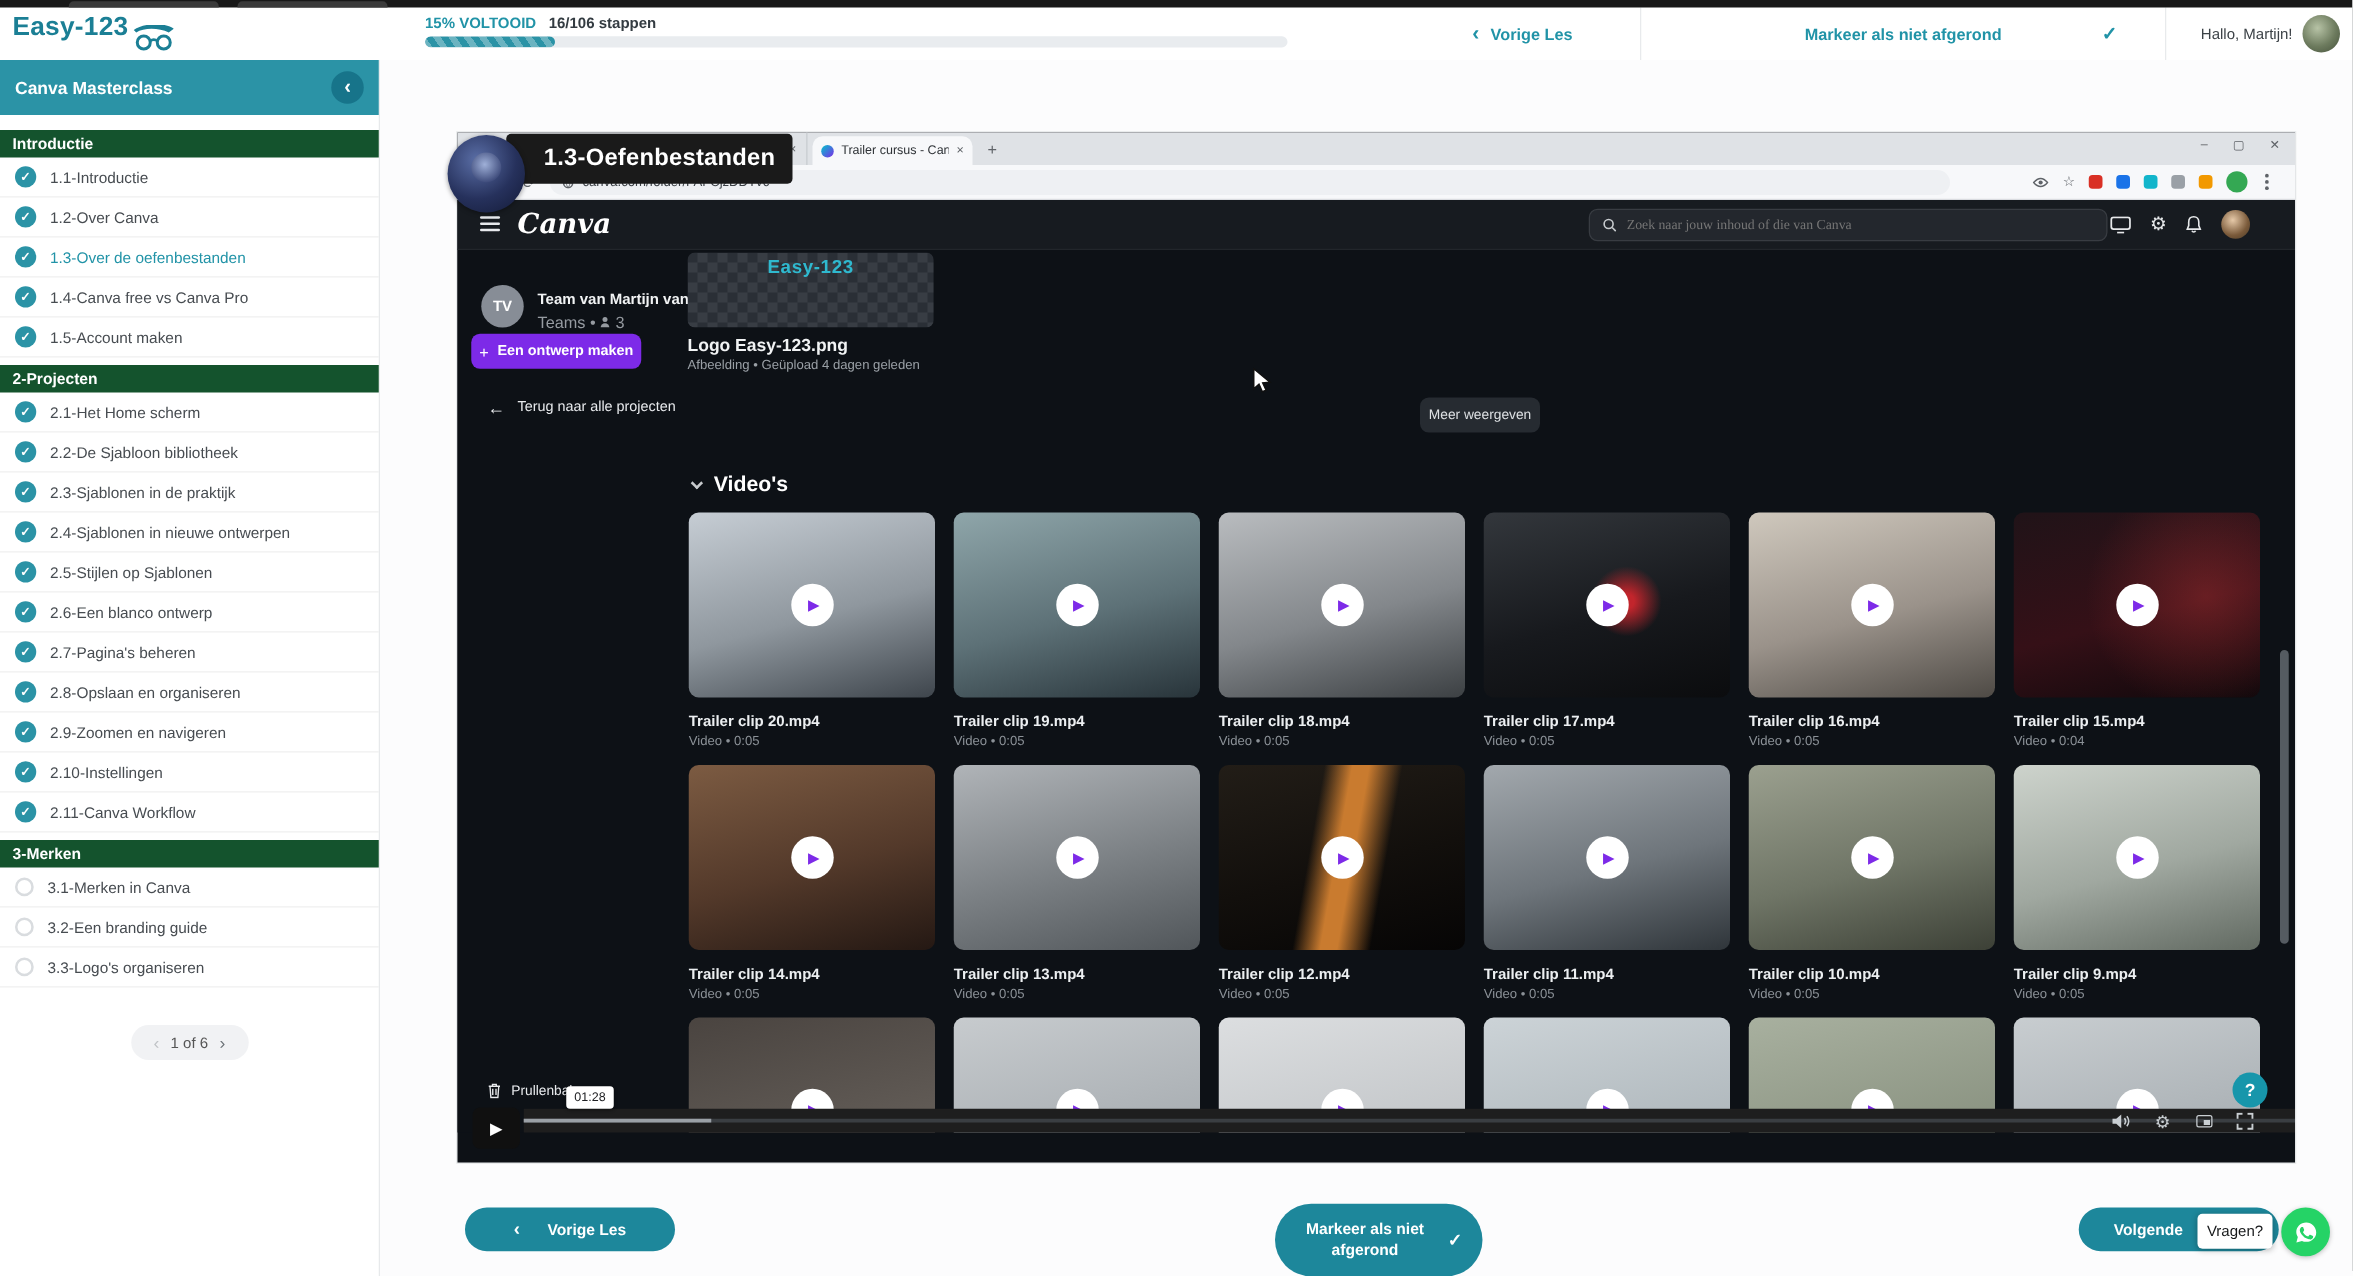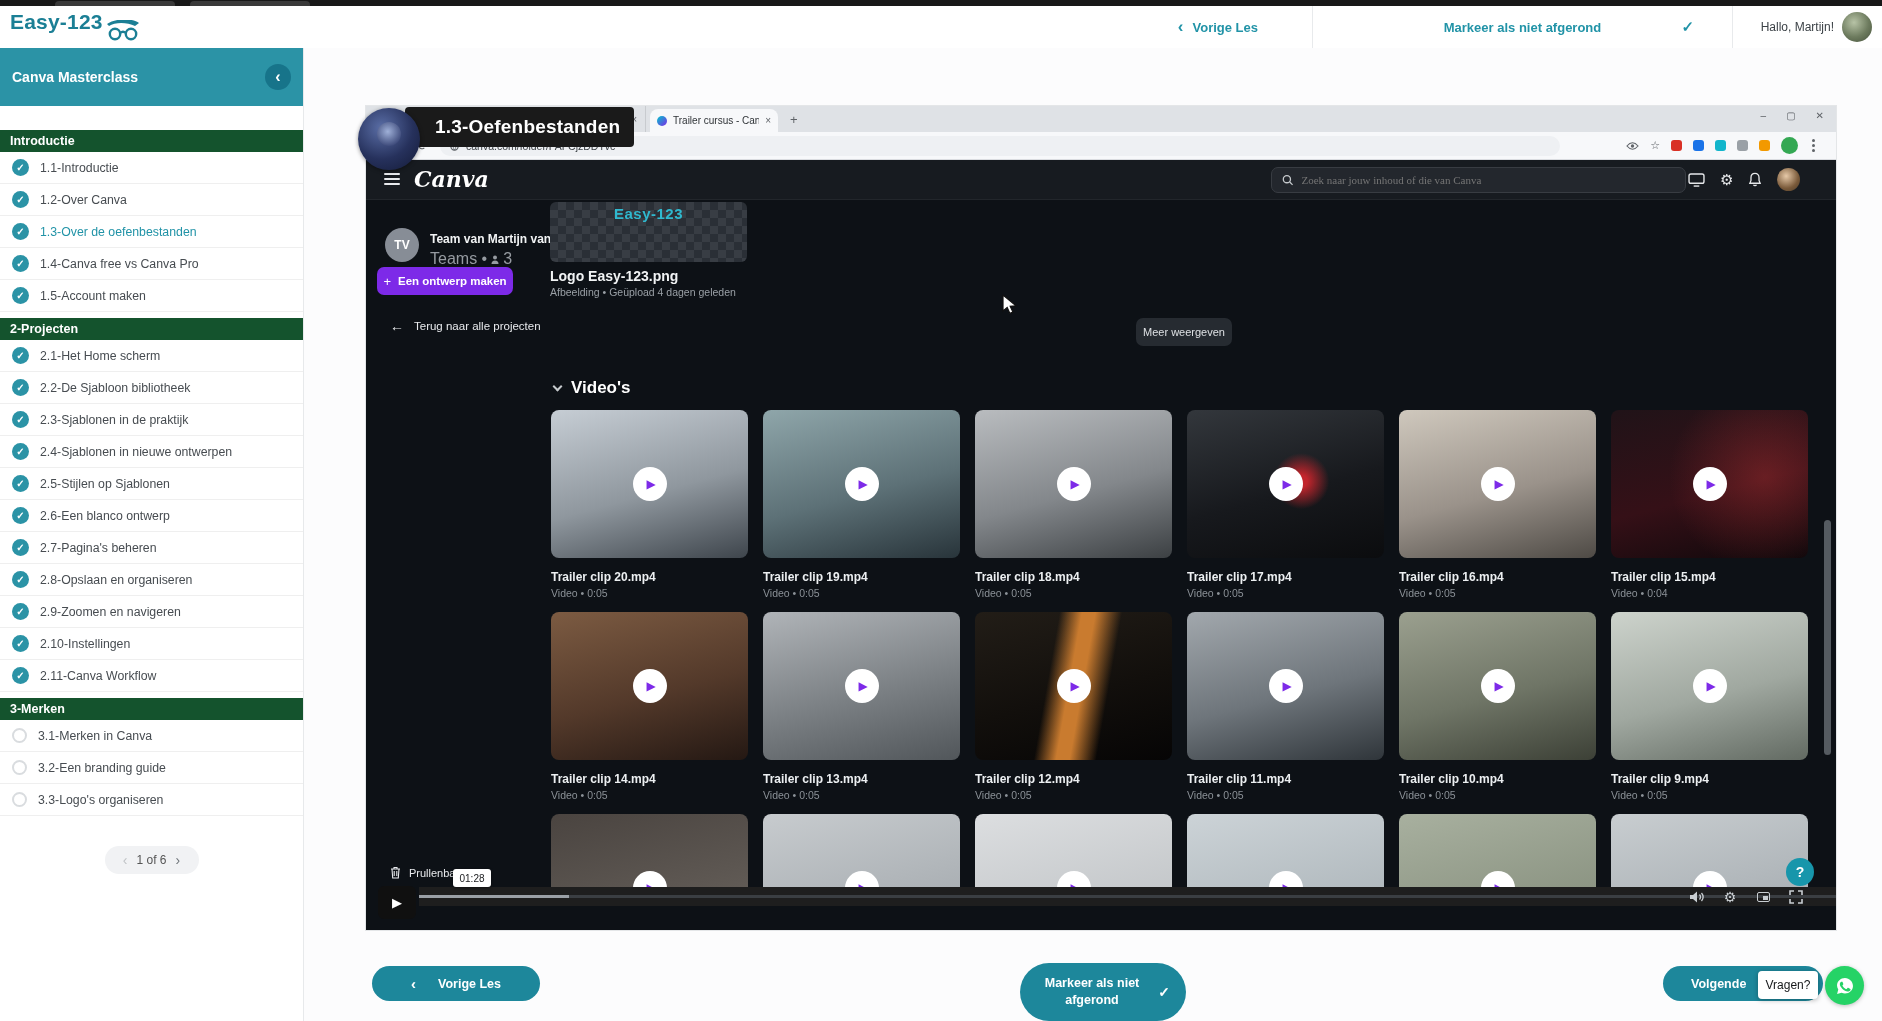--- a/index.html
+++ b/index.html
@@ -26,21 +26,21 @@
   .nav-sec { display:flex; align-items:center; font-size:13px; color:#2193a7; font-weight:600; }
   .nav-sec.prev { gap:9px; padding:0 54px; }
   .nav-sec.prev .chev { font-size:17px; font-weight:700; }
   .nav-sec.mark { width:420px; justify-content:center; border-left:1px solid #e8eaec; position:relative; }
   .nav-sec.mark .check { position:absolute; right:38px; font-size:15px; font-weight:700; }
   .nav-sec.greet { width:150px; border-left:1px solid #e8eaec; justify-content:flex-end; gap:8px; padding-right:10px; color:#3c4247; font-weight:400; font-size:12px; }
   .avatar-sm { width:30px; height:30px; border-radius:50%; background:radial-gradient(circle at 40% 35%, #b7c3a6, #6d7b5e 55%, #44503a); flex:0 0 auto; }
 
   
   aside { position:absolute; left:0; top:48px; width:304px; bottom:0; background:#fff; border-right:1px solid #e7e9eb; z-index:30; }
-  .course-head { height:58px; background:#2b93a6; color:#fff; display:flex; align-items:center; justify-content:space-between; padding:0 12px 0 12px; font-size:14px; font-weight:700; margin-bottom:24px; }
+  .course-head { height:44px; background:#2b93a6; color:#fff; display:flex; align-items:center; justify-content:space-between; padding:0 12px 0 12px; font-size:14px; font-weight:700; margin-bottom:12px; }
   .collapse { width:26px; height:26px; border-radius:50%; background:#17748a; color:#fff; display:flex; align-items:center; justify-content:center; font-size:16px; font-weight:700; cursor:pointer; }
   .band { height:22px; background:#14532d; color:#fff; font-size:12.5px; font-weight:700; display:flex; align-items:center; padding-left:10px; margin-top:6px; }
   .band:first-child { margin-top:0; }
   .srow { height:32px; display:flex; align-items:center; gap:11px; padding-left:12px; border-bottom:1px solid #efefef; font-size:12.3px; color:#474c51; cursor:pointer; }
   .srow.active { color:#2193a7; }
   .ic-done { width:17px; height:17px; border-radius:50%; background:#2b93a6; color:#fff; font-size:10px; display:flex; align-items:center; justify-content:center; flex:0 0 auto; font-weight:700; }
   .ic-todo { width:15px; height:15px; border-radius:50%; border:2px solid #d9dcdf; flex:0 0 auto; }
   .pager { width:94px; height:28px; margin:30px auto 0; background:#f1f2f4; border-radius:16px; display:flex; align-items:center; justify-content:center; gap:9px; font-size:12px; color:#555; }
   .pg-prev { color:#c0c3c6; font-size:14px; cursor:pointer; }
   .pg-next { color:#6e7479; font-size:14px; cursor:pointer; }
@@ -79,21 +79,21 @@
   .cv-logo { position:absolute; left:48px; top:6px; font-family:"DejaVu Serif", serif; font-style:italic; font-weight:700; font-size:22px; color:#fff; }
   .cv-search { position:absolute; left:905px; top:7px; width:415px; height:26px; background:#23272d; border:1px solid #383c42; border-radius:7px; display:flex; align-items:center; gap:8px; padding:0 10px; }
   .cv-search input { background:transparent; border:none; outline:none; color:#8f949a; font-size:11px; width:100%; font-family:Liberation Serif, serif; }
   .cv-hicons { position:absolute; left:1322px; top:8px; display:flex; align-items:center; gap:15px; }
   .cv-hicons .gear { color:#e6e8ea; font-size:15px; line-height:1; }
   .cv-avatar { width:23px; height:23px; border-radius:50%; background:radial-gradient(circle at 40% 35%, #e6c9a8, #7a5a3a 60%, #49craft); background:radial-gradient(circle at 40% 35%, #e6c9a8, #7a5a3a 60%, #493a28); }
   .cv-scroll { position:absolute; right:5px; top:360px; width:7px; height:235px; border-radius:4px; background:#555b61; }
 
   .tv-avatar { position:absolute; left:19px; top:68px; width:34px; height:34px; border-radius:50%; background:#878d96; color:#fff; font-size:12px; font-weight:700; display:flex; align-items:center; justify-content:center; }
   .team-name { position:absolute; left:64px; top:72px; font-size:12px; color:#f1f3f4; font-weight:600; }
-  .team-meta { position:absolute; left:64px; top:90px; font-size:16px; color:#969ba1; display:flex; align-items:center; gap:4px; }
+  .team-meta { position:absolute; left:64px; top:90px; font-size:13px; color:#969ba1; display:flex; align-items:center; gap:4px; }
   .btn-create { position:absolute; left:11px; top:107px; width:136px; height:28px; background:#7d2ae8; border-radius:7px; color:#fff; font-size:11.5px; font-weight:700; display:flex; align-items:center; justify-content:center; gap:7px; cursor:pointer; }
   .btn-create .plus { font-size:13px; font-weight:400; }
   .thumb-tile { position:absolute; left:184px; top:42px; width:197px; height:60px; border-radius:6px; overflow:hidden; cursor:pointer;
     background:repeating-conic-gradient(#383d44 0% 25%, #2a2f36 25% 50%); background-size:16px 16px; }
   .thumb-tile span { display:block; text-align:center; margin-top:3px; color:#2fb9cf; font-weight:700; font-size:15px; letter-spacing:.5px; }
   .file-name { position:absolute; left:184px; top:108px; font-size:14px; font-weight:600; color:#f1f3f4; }
   .file-meta { position:absolute; left:184px; top:126px; font-size:10.5px; color:#9aa0a6; }
   .back-link { position:absolute; left:24px; top:158px; display:flex; align-items:center; gap:10px; font-size:11.5px; color:#e8eaed; cursor:pointer; }
   .back-link .arr { font-size:14px; }
   .btn-more { position:absolute; left:770px; top:158px; width:96px; height:28px; background:#262b31; border-radius:7px; color:#dde0e3; font-size:11px; display:flex; align-items:center; justify-content:center; cursor:pointer; }
@@ -152,20 +152,29 @@
 
   <header>
     <div class="logo">
       <span>Easy-123</span>
       <svg width="36" height="22" viewBox="0 0 36 22">
         <path d="M2 4 C10 -2 28 -2 34 3 L30 6 C22 2 10 2 4 6 Z" fill="#1b7f95"></path>
         <circle cx="10" cy="14" r="5.2" fill="none" stroke="#1b7f95" stroke-width="2.4"></circle>
         <circle cx="26" cy="14" r="5.2" fill="none" stroke="#1b7f95" stroke-width="2.4"></circle>
         <path d="M15 13 q3 -2.5 6 0" fill="none" stroke="#1b7f95" stroke-width="2.2"></path>
       </svg>
+    </div>
+    <div class="progress">
+      <div class="prog-labels">
+        <span class="pct">15% VOLTOOID</span>
+        <span class="steps">16/106 stappen</span>
+      </div>
+      <div class="prog-track">
+        <div class="prog-fill" id="progfill" style="width: 15%;"></div>
+      </div>
     </div>
     <nav class="top-nav">
       <div class="nav-sec prev">
         <span class="chev">‹</span>
         <span>Vorige Les</span>
       </div>
       <div class="nav-sec mark">
         <span>Markeer als niet afgerond</span>
         <span class="check">✓</span>
       </div>

